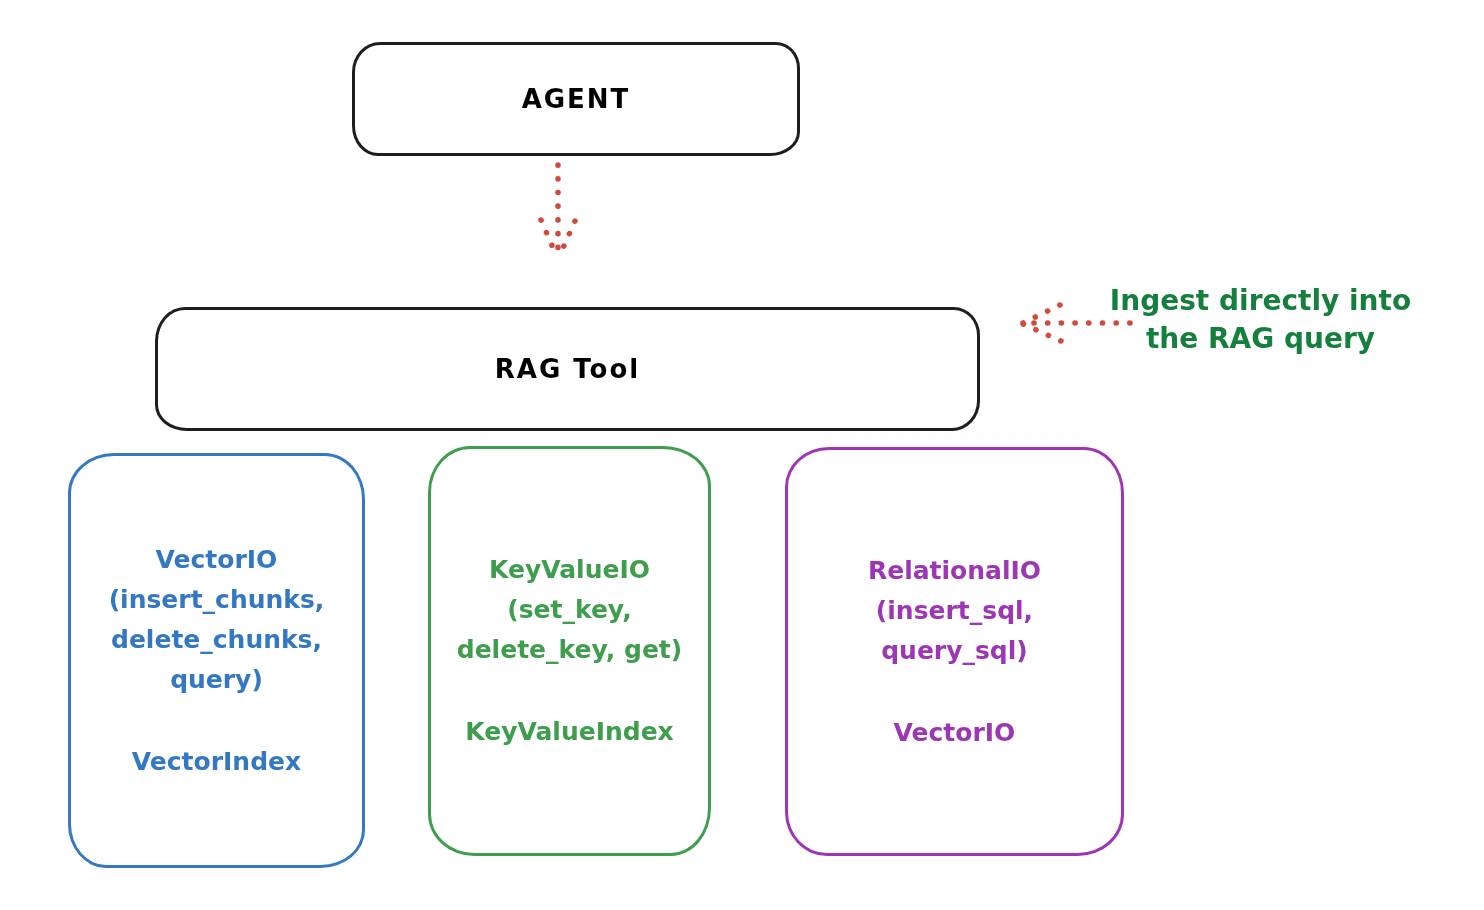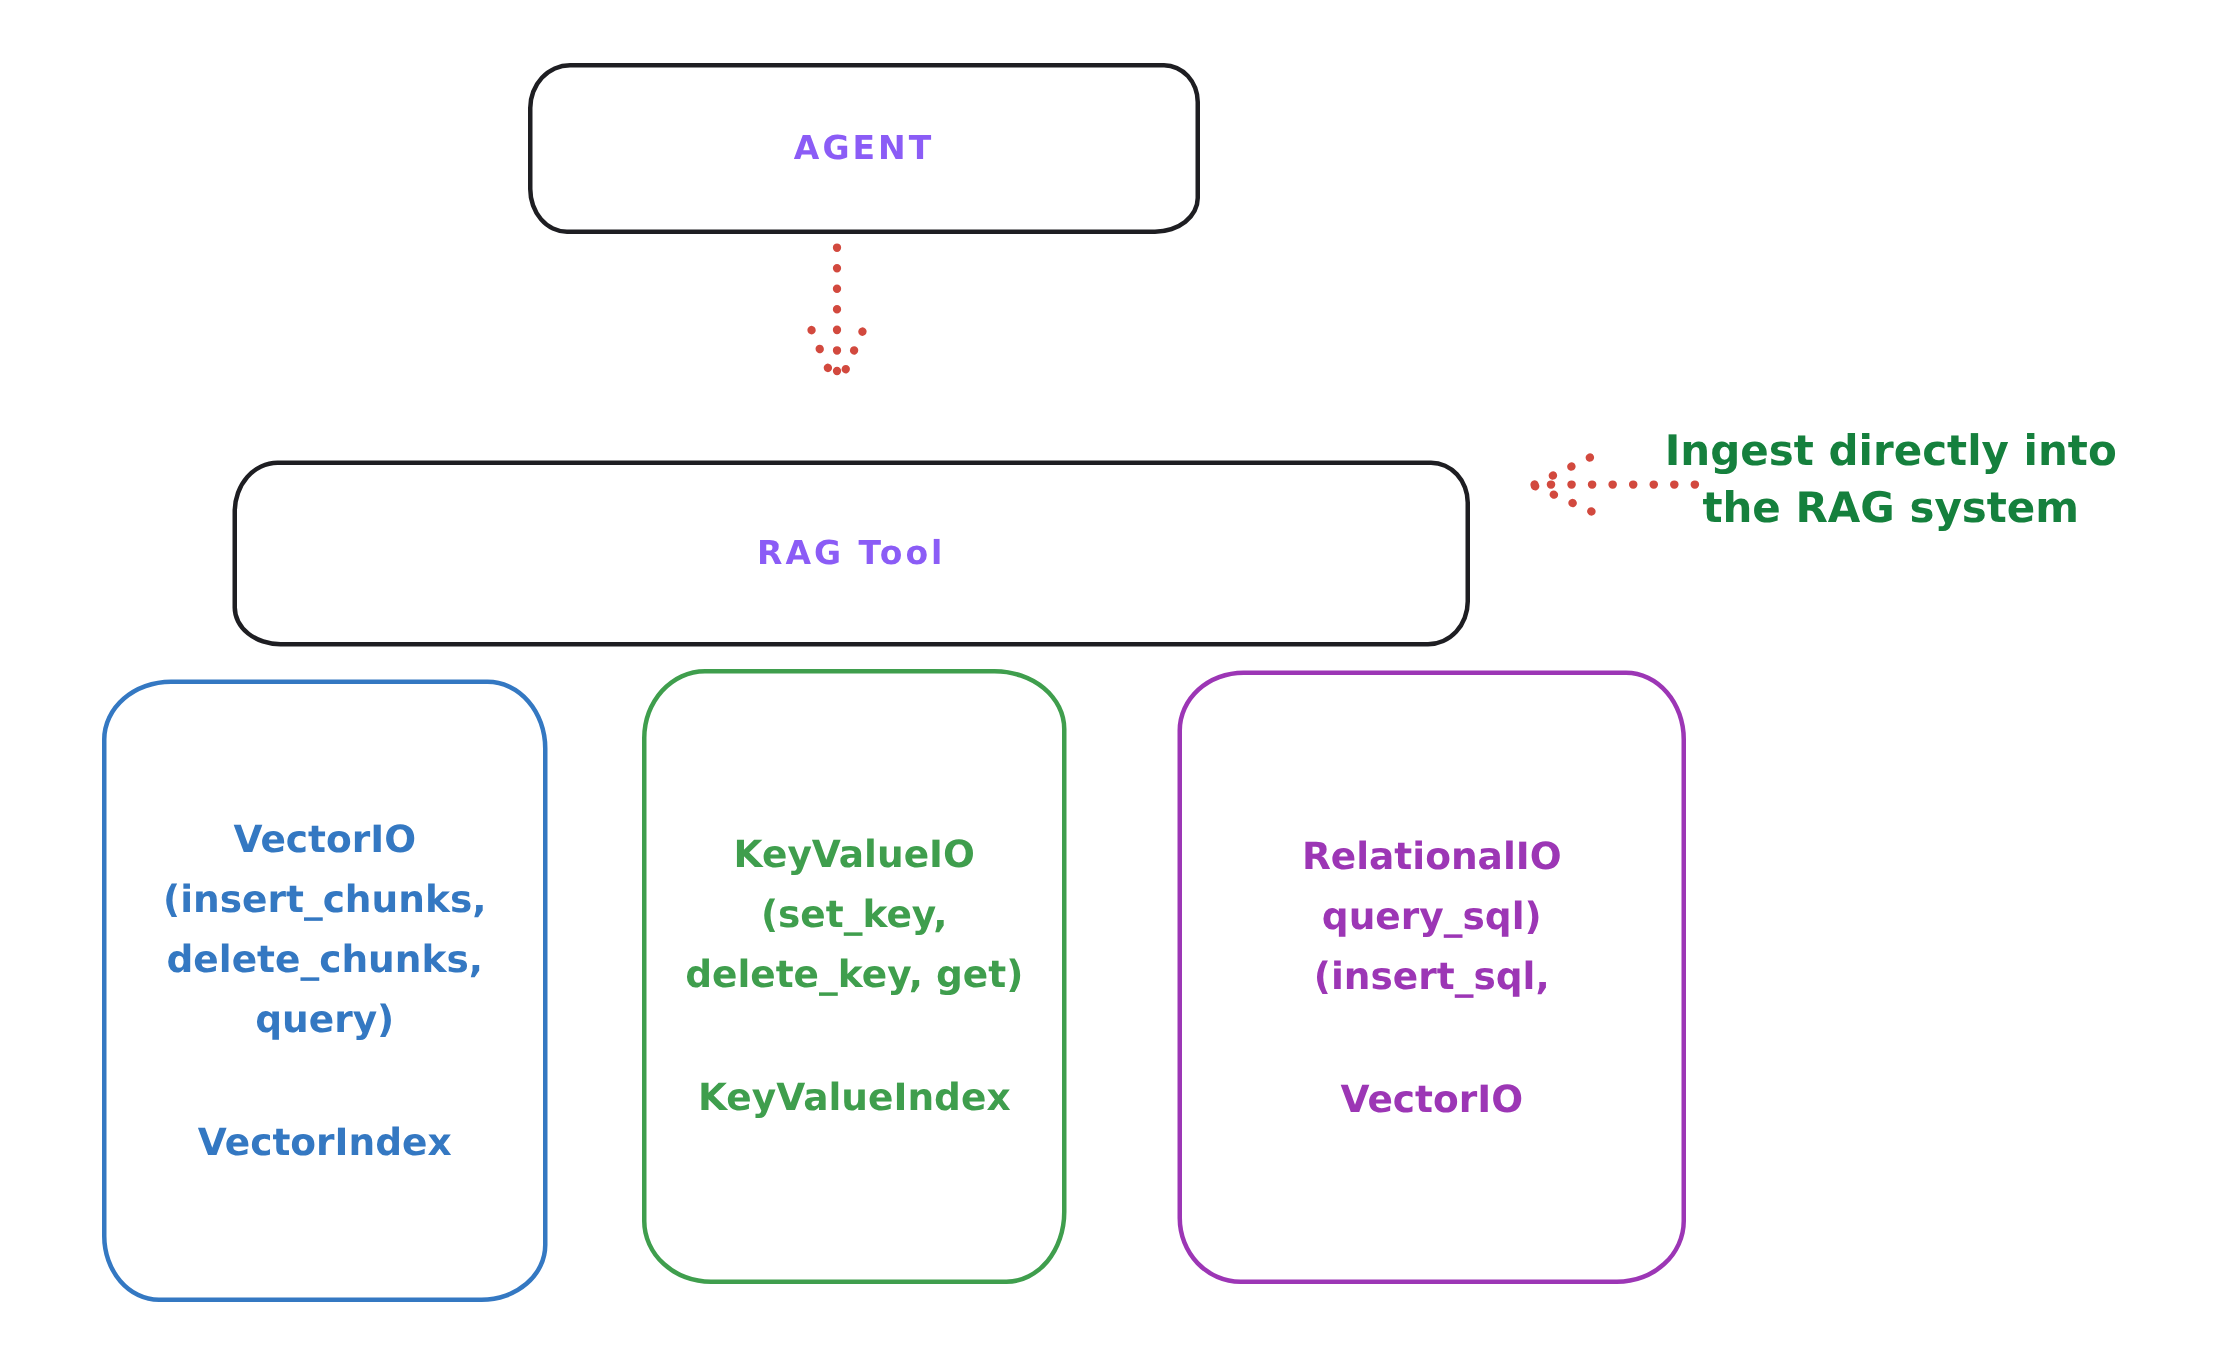--- a/index.html
+++ b/index.html
@@ -32,24 +32,24 @@
     width: 448px; height: 114px;
     border-radius: 28px 24px 30px 26px / 30px 26px 24px 30px;
   }
   .rag-box {
     left: 155px; top: 271px;
     width: 825px; height: 124px;
     border-radius: 30px 26px 28px 32px / 34px 28px 30px 26px;
     margin-top: 36px;
   }
   .box-label {
-    font-size: 22px;
+    font-size: 26px;
     font-weight: 600;
     letter-spacing: 2px;
-    color: #8b5cf6;
+    color: #000000;
   }
   
   .card {
     position: absolute;
     box-sizing: border-box;
     background: #ffffff;
     display: flex;
     flex-direction: column;
     align-items: center;
     justify-content: center;
@@ -134,38 +134,38 @@
   </div>
 
   <svg class="arrow" style="left:1010px; top:296px;" width="128" height="56" viewBox="0 0 128 56">
     <path class="dotted" d="M120 27 L14 27"></path>
     <path class="dotted" d="M50 9 L13 27"></path>
     <path class="dotted" d="M51 45 L13 28"></path>
   </svg>
 
   <div class="annotation">
     <div>Ingest directly into</div>
-    <div>the RAG system</div>
+    <div>the RAG query</div>
   </div>
 
   <div class="card card-vector">
     <div class="card-line">VectorIO</div>
     <div class="card-line">(insert_chunks,</div>
     <div class="card-line">delete_chunks,</div>
     <div class="card-line">query)</div>
     <div class="index-label">VectorIndex</div>
   </div>
 
   <div class="card card-keyvalue">
     <div class="card-line">KeyValueIO</div>
     <div class="card-line">(set_key,</div>
     <div class="card-line">delete_key, get)</div>
     <div class="index-label">KeyValueIndex</div>
   </div>
 
   <div class="card card-relational">
     <div class="card-line">RelationalIO</div>
+    <div class="card-line">(insert_sql,</div>
     <div class="card-line">query_sql)</div>
-    <div class="card-line">(insert_sql,</div>
     <div class="index-label">VectorIO</div>
   </div>
 
 </div>
 
 </body></html>

